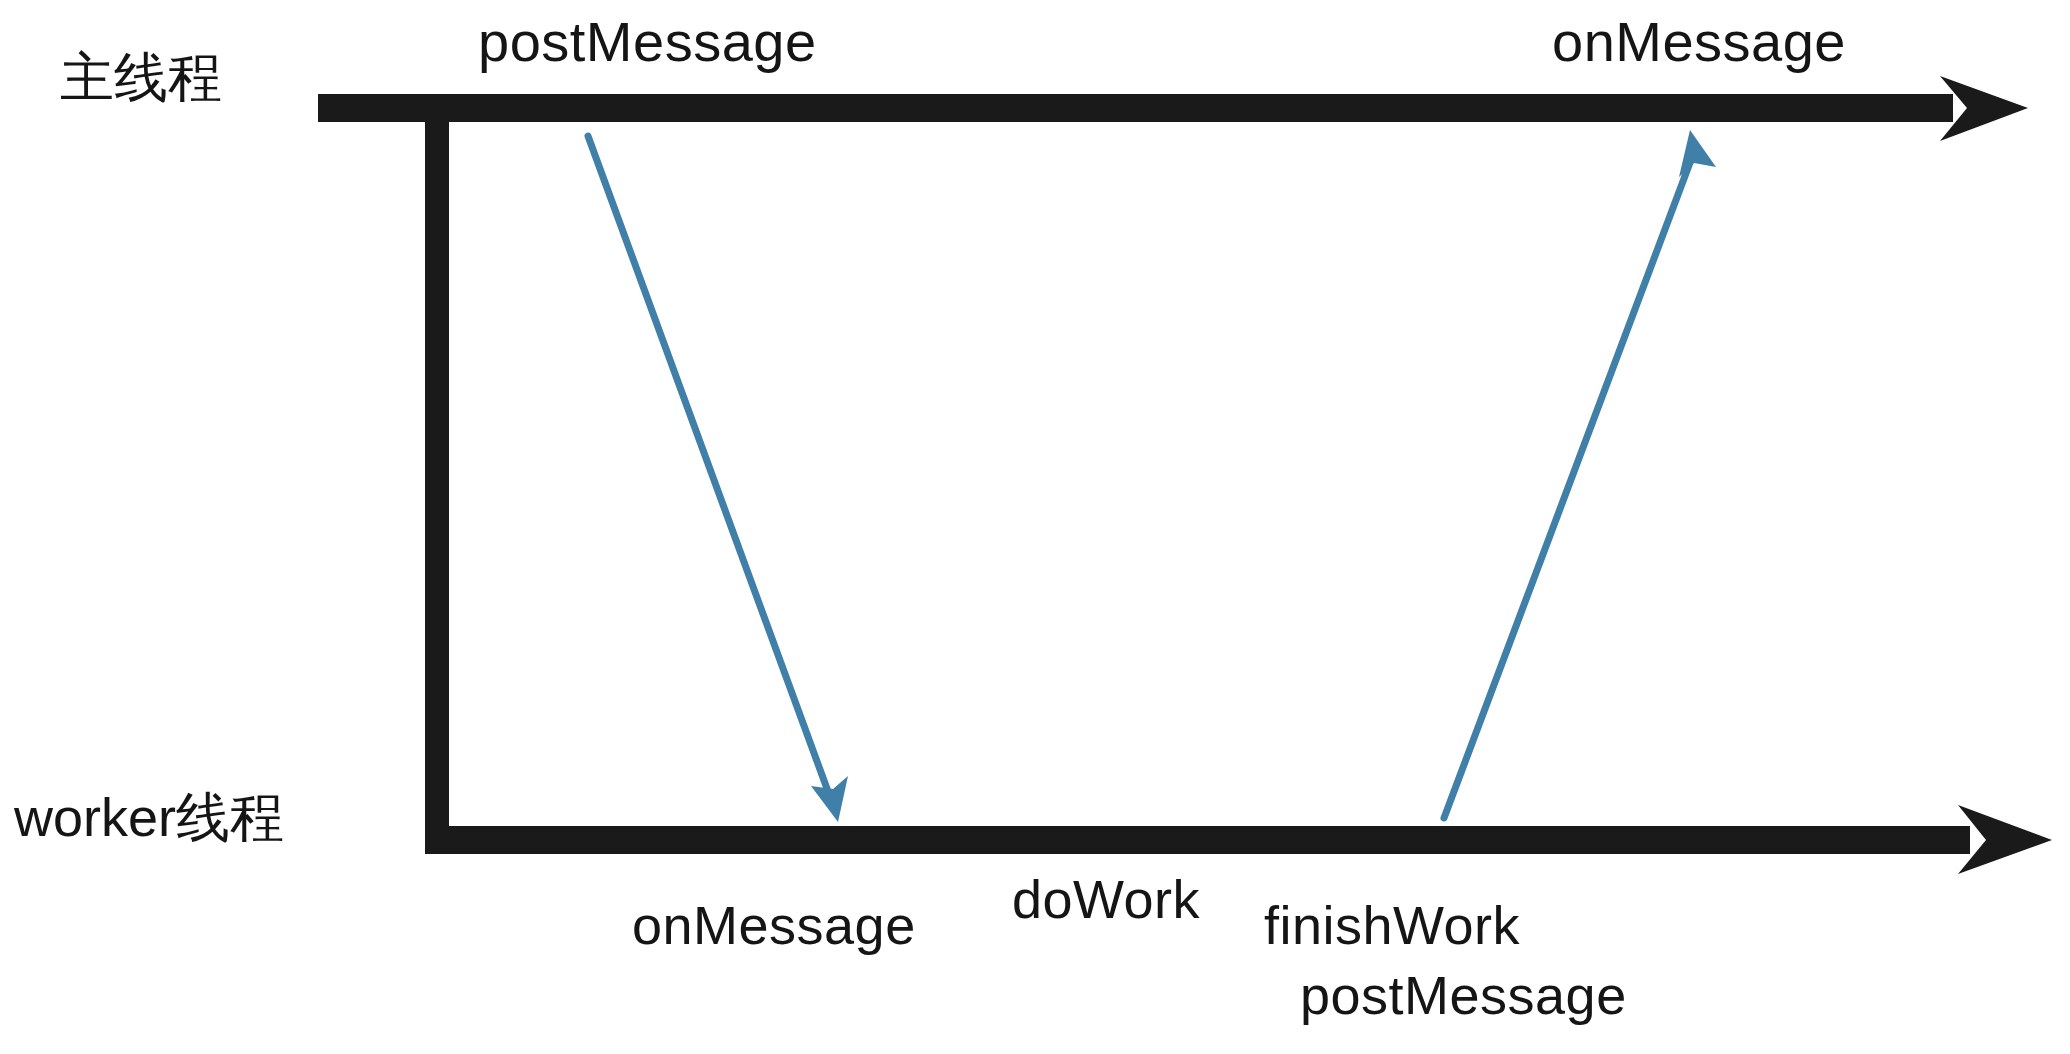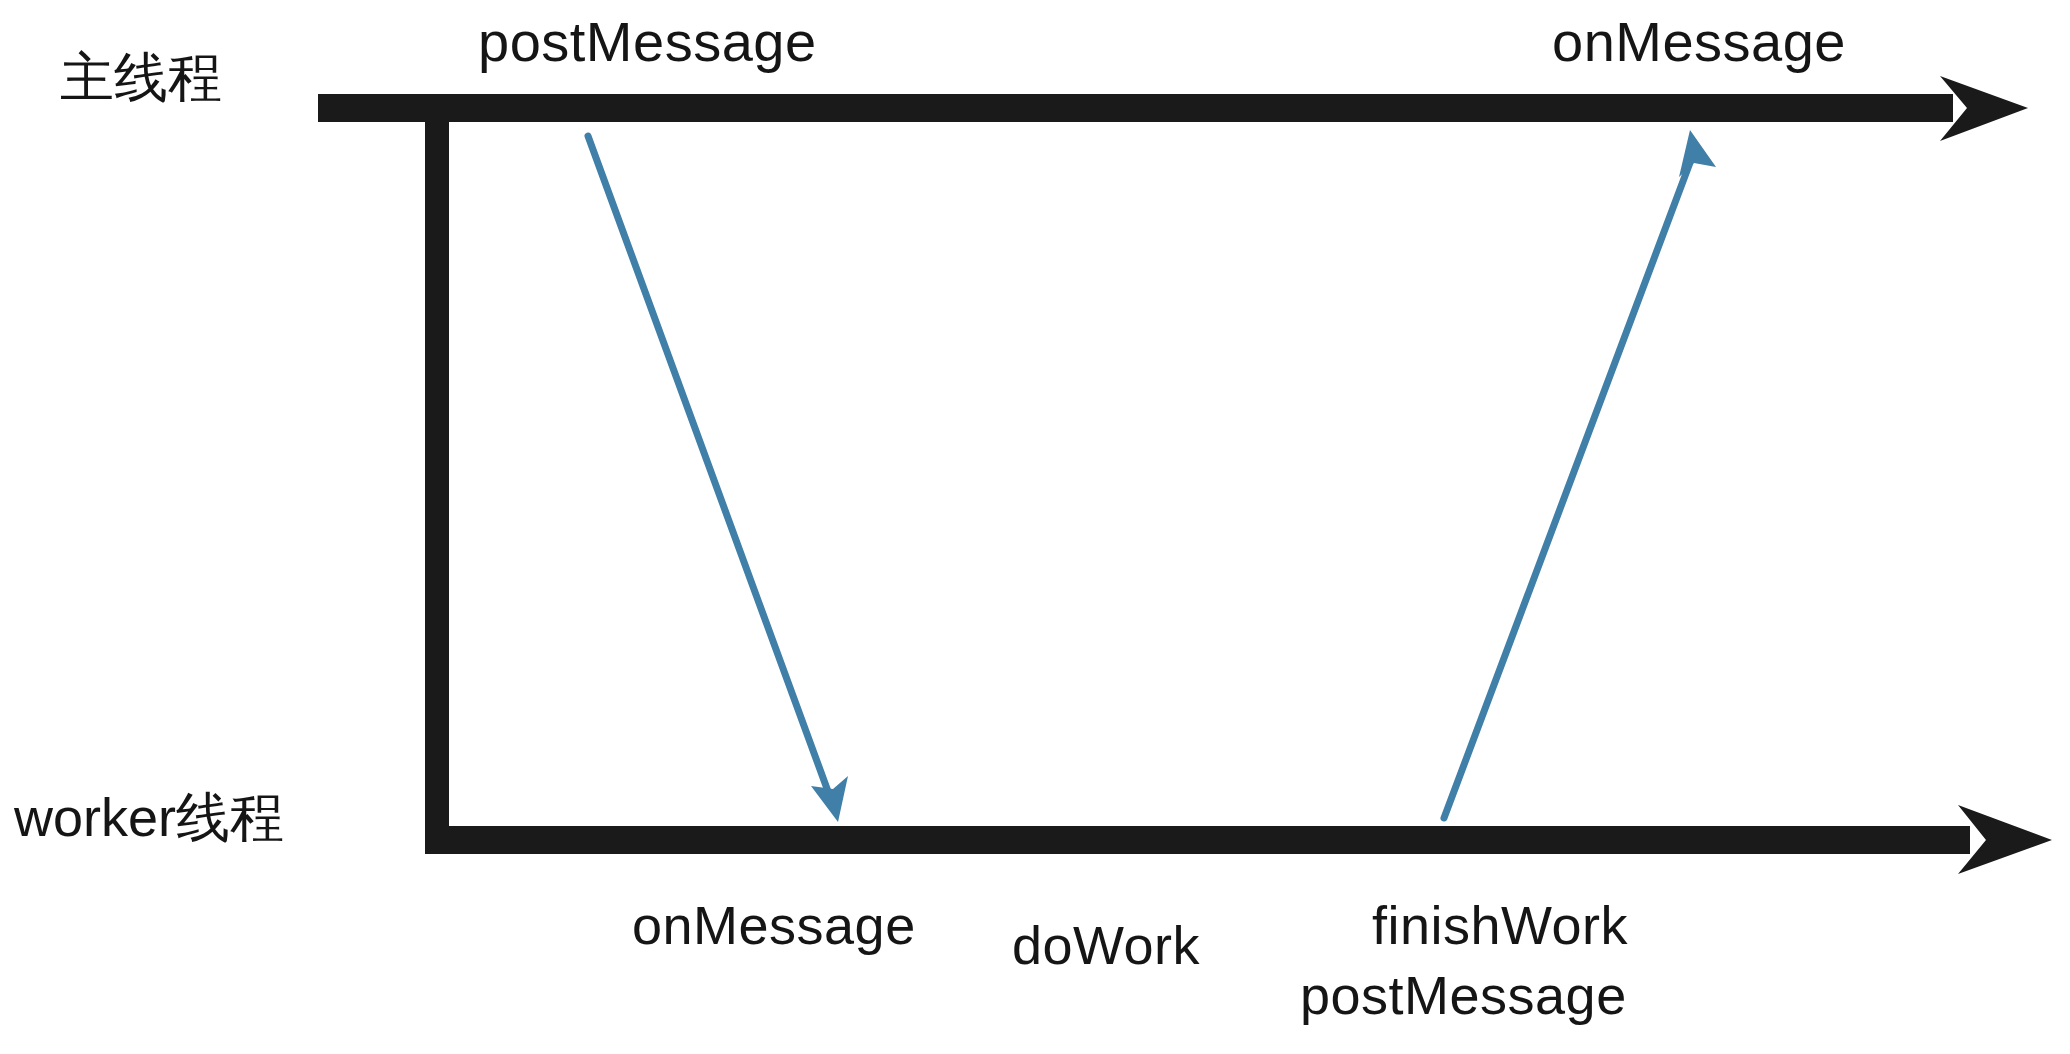--- a/index.html
+++ b/index.html
@@ -48,22 +48,22 @@
   }
   .evt-label-sm {
     font-size: 54px;
     letter-spacing: 0.5px;
   }
   #label-main-thread   { left: 60px;   top: 50px; }
   #label-worker-thread { left: 14px;   top: 790px; text-align: right; }
   #label-post-message-top { left: 478px; top: 14px; }
   #label-on-message-top   { left: 1552px; top: 14px; }
   #label-on-message-worker { left: 632px;  top: 898px; }
-  #label-do-work           { left: 1012px; top: 918px; }
-  #label-finish-work       { left: 1372px; top: 898px; }
+  #label-do-work           { left: 1012px; top: 872px; }
+  #label-finish-work       { left: 1264px; top: 898px; }
   #label-post-message-worker { left: 1300px; top: 968px; }
 </style>
 </head>
 <body>
 
 <div id="diagram-root">
 
   <svg id="diagram-svg" viewBox="0 0 2070 1054">
 
     <g>

